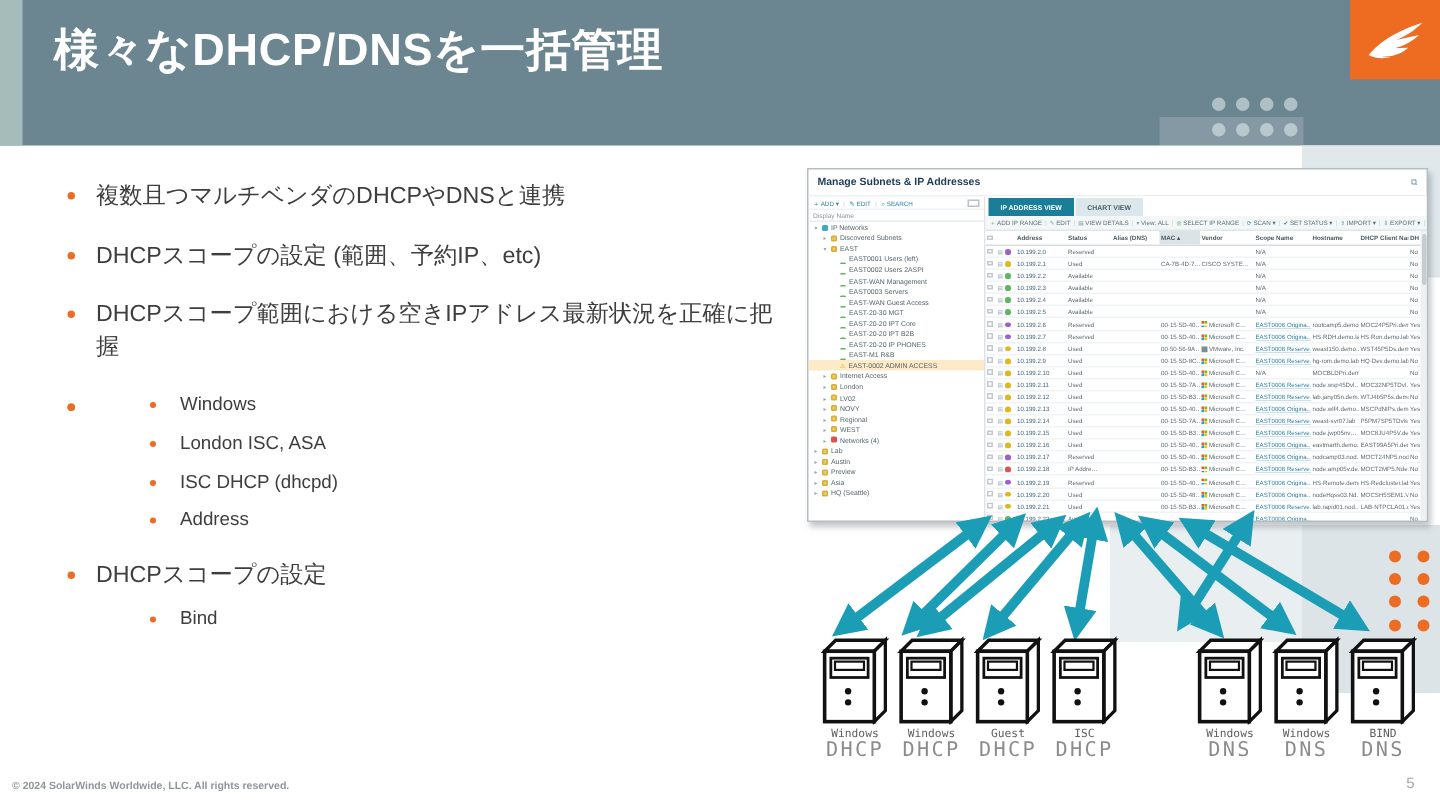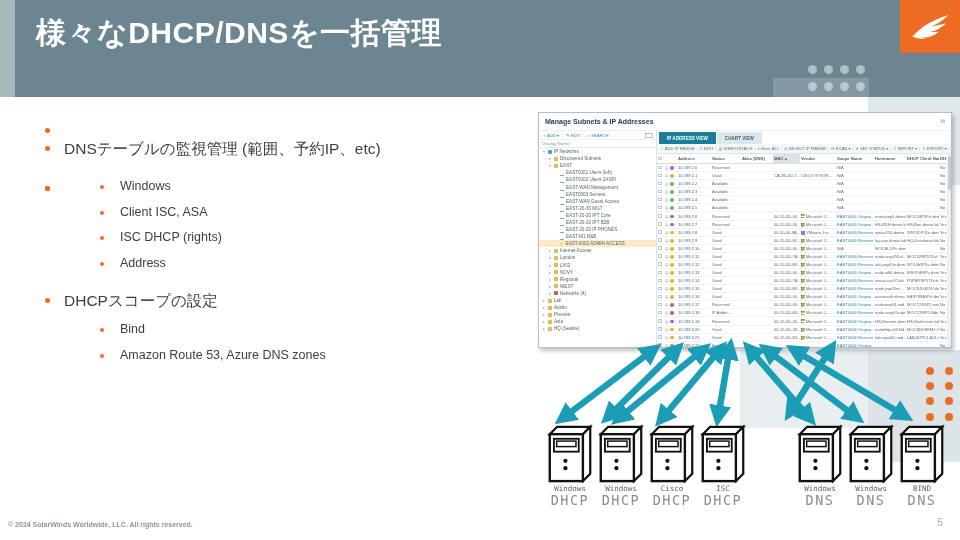--- a/index.html
+++ b/index.html
@@ -143,32 +143,32 @@
       <div class="odot" style="left: 945px; top: 367px;"></div>
       <div class="odot" style="left: 926px; top: 382px;"></div>
       <div class="odot" style="left: 945px; top: 382px;"></div>
       <div class="odot" style="left: 926px; top: 397px;"></div>
       <div class="odot" style="left: 945px; top: 397px;"></div>
       <div class="odot" style="left: 926px; top: 413px;"></div>
       <div class="odot" style="left: 945px; top: 413px;"></div>
     </div>
 
   <ul class="bullets" id="bullets">
-      <li><span class="dot1"></span></li>
-      <li><span class="dot1"></span><span>DNSテーブルの監視管理 (範囲、予約IP、etc)</span></li>
+      <li><span class="dot1"></span><span>複数且つマルチベンダのDHCPやDNSと連携</span></li>
+      <li><span class="dot1"></span><span>DHCPスコープの設定 (範囲、予約IP、etc)</span></li>
+      <li><span class="dot1"></span><span>DHCPスコープ範囲における空きIPアドレス最新状況を正確に把握</span></li>
       <li><span class="dot1"></span></li>
       <li><span class="dot1"></span><ul class="sub">
           <li><span class="dot2"></span><span>Windows</span></li>
-          <li><span class="dot2"></span><span>Client ISC, ASA</span></li>
-          <li><span class="dot2"></span><span>ISC DHCP (rights)</span></li>
+          <li><span class="dot2"></span><span>London ISC, ASA</span></li>
+          <li><span class="dot2"></span><span>ISC DHCP (dhcpd)</span></li>
           <li><span class="dot2"></span><span>Address</span></li>
         </ul></li>
       <li><span class="dot1"></span><span>DHCPスコープの設定</span><ul class="sub">
           <li><span class="dot2"></span><span>Bind</span></li>
-          <li><span class="dot2"></span><span>Amazon Route 53, Azure DNS zones</span></li>
         </ul></li>
     </ul>
 
   <div class="win">
     <div class="win-title">
       <span class="t">Manage Subnets &amp; IP Addresses</span>
       <span class="ic">⧉</span>
     </div>
     <div class="win-body">
       <div class="tree">
@@ -710,21 +710,21 @@
       <div class="server" style="left: 647px;">
         <svg width="46" height="59" viewBox="0 0 50 64">
           <path d="M3 11 L11 3 L47 3 L39 11 Z" fill="#fff" stroke="#111" stroke-width="2.4"></path>
           <path d="M39 11 L47 3 L47 54 L39 62 Z" fill="#fff" stroke="#111" stroke-width="2.4"></path>
           <rect x="3" y="11" width="36" height="51" fill="#fff" stroke="#111" stroke-width="2.6"></rect>
           <rect x="7.5" y="16" width="27" height="14" fill="none" stroke="#111" stroke-width="2"></rect>
           <rect x="10.5" y="18.5" width="21" height="6" fill="none" stroke="#111" stroke-width="1.6"></rect>
           <circle cx="20" cy="40" r="2.3" fill="#111"></circle>
           <circle cx="20" cy="48" r="2.3" fill="#111"></circle>
         </svg>
-        <div class="sv">Cisco</div>
+        <div class="sv">Guest</div>
         <div class="ss">DHCP</div>
       </div>
       <div class="server" style="left: 698px;">
         <svg width="46" height="59" viewBox="0 0 50 64">
           <path d="M3 11 L11 3 L47 3 L39 11 Z" fill="#fff" stroke="#111" stroke-width="2.4"></path>
           <path d="M39 11 L47 3 L47 54 L39 62 Z" fill="#fff" stroke="#111" stroke-width="2.4"></path>
           <rect x="3" y="11" width="36" height="51" fill="#fff" stroke="#111" stroke-width="2.6"></rect>
           <rect x="7.5" y="16" width="27" height="14" fill="none" stroke="#111" stroke-width="2"></rect>
           <rect x="10.5" y="18.5" width="21" height="6" fill="none" stroke="#111" stroke-width="1.6"></rect>
           <circle cx="20" cy="40" r="2.3" fill="#111"></circle>

